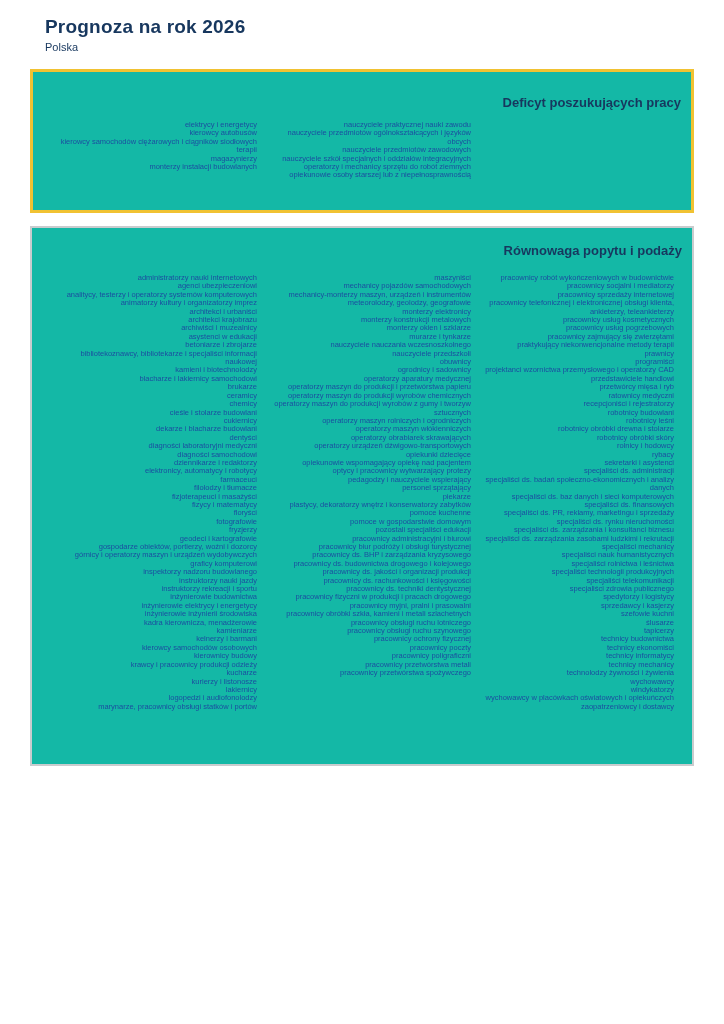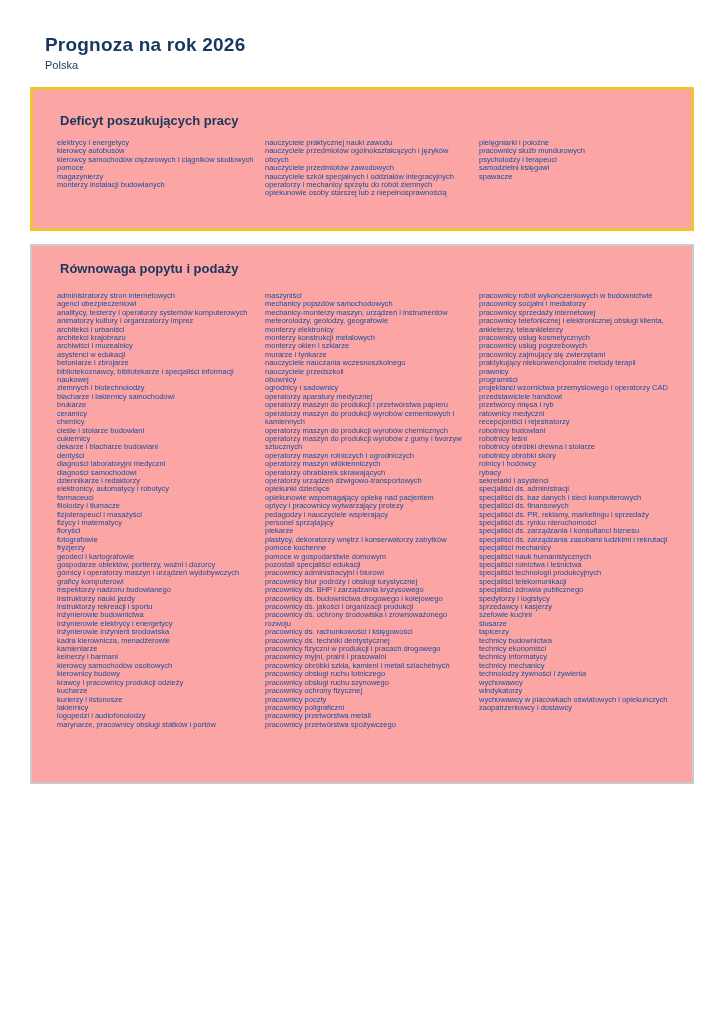--- a/index.html
+++ b/index.html
@@ -11,35 +11,36 @@
   *{box-sizing:border-box;}
   html,body{margin:0;padding:0;}
   body{
     width:724px;height:1024px;
     background:#ffffff;
     font-family:"Liberation Sans",sans-serif;
     overflow:hidden;
   }
   .page{width:724px;height:1024px;position:relative;}
   h1.page-title{
-    margin:34px 0 0 45px;
+    margin:16px 0 0 45px;
     font-size:19px;line-height:21px;
     letter-spacing:.2px;
     color:var(--navy);
     font-weight:bold;
   }
   .page-subtitle{
     margin:4px 0 0 45px;
     font-size:11px;line-height:13px;
     font-weight:normal;
     color:var(--navy);
   }
   .box{
     margin:0 30px;
-    background:#fca5a5;
+    background:#14b8a6;
+    text-align:right;
   }
   .box-deficit{
     margin-top:15px;
     border:3px solid var(--deficit-border);
     height:144px;
     padding:24px 10px 0 24px;
   }
   .box-balance{
     margin-top:13px;
     border:2px solid var(--balance-border);
@@ -74,57 +75,50 @@
   <h1 class="page-title">Prognoza na rok 2026</h1>
   <div class="page-subtitle">Polska</div>
 
   <section class="box box-deficit">
     <h2>Deficyt poszukujących pracy</h2>
     <div class="cols">
       <div class="col">
           <div class="item">elektrycy i energetycy</div>
           <div class="item">kierowcy autobusów</div>
           <div class="item">kierowcy samochodów ciężarowych i ciągników siodłowych</div>
-          <div class="item">pomoce</div>
+          <div class="item">terapii</div>
           <div class="item">magazynierzy</div>
           <div class="item">monterzy instalacji budowlanych</div>
         </div>
       <div class="col">
           <div class="item">nauczyciele praktycznej nauki zawodu</div>
           <div class="item">nauczyciele przedmiotów ogólnokształcących i języków obcych</div>
           <div class="item">nauczyciele przedmiotów zawodowych</div>
           <div class="item">nauczyciele szkół specjalnych i oddziałów integracyjnych</div>
           <div class="item">operatorzy i mechanicy sprzętu do robót ziemnych</div>
           <div class="item">opiekunowie osoby starszej lub z niepełnosprawnością</div>
         </div>
-      <div class="col">
-          <div class="item">pielęgniarki i położne</div>
-          <div class="item">pracownicy służb mundurowych</div>
-          <div class="item">psycholodzy i terapeuci</div>
-          <div class="item">samodzielni księgowi</div>
-          <div class="item">spawacze</div>
-        </div>
     </div>
   </section>
 
   <section class="box box-balance">
     <h2>Równowaga popytu i podaży</h2>
     <div class="cols">
       <div class="col">
-          <div class="item">administratorzy stron internetowych</div>
+          <div class="item">administratorzy nauki internetowych</div>
           <div class="item">agenci ubezpieczeniowi</div>
           <div class="item">analitycy, testerzy i operatorzy systemów komputerowych</div>
           <div class="item">animatorzy kultury i organizatorzy imprez</div>
           <div class="item">architekci i urbaniści</div>
           <div class="item">architekci krajobrazu</div>
           <div class="item">archiwiści i muzealnicy</div>
           <div class="item">asystenci w edukacji</div>
           <div class="item">betoniarze i zbrojarze</div>
           <div class="item">bibliotekoznawcy, bibliotekarze i specjaliści informacji naukowej</div>
-          <div class="item">ziemnych i biotechnolodzy</div>
+          <div class="item">kamieni i biotechnolodzy</div>
           <div class="item">blacharze i lakiernicy samochodowi</div>
           <div class="item">brukarze</div>
           <div class="item">ceramicy</div>
           <div class="item">chemicy</div>
           <div class="item">cieśle i stolarze budowlani</div>
           <div class="item">cukiernicy</div>
           <div class="item">dekarze i blacharze budowlani</div>
           <div class="item">dentyści</div>
           <div class="item">diagności laboratoryjni medyczni</div>
           <div class="item">diagności samochodowi</div>
@@ -167,21 +161,20 @@
           <div class="item">monterzy elektronicy</div>
           <div class="item">monterzy konstrukcji metalowych</div>
           <div class="item">monterzy okien i szklarze</div>
           <div class="item">murarze i tynkarze</div>
           <div class="item">nauczyciele nauczania wczesnoszkolnego</div>
           <div class="item">nauczyciele przedszkoli</div>
           <div class="item">obuwnicy</div>
           <div class="item">ogrodnicy i sadownicy</div>
           <div class="item">operatorzy aparatury medycznej</div>
           <div class="item">operatorzy maszyn do produkcji i przetwórstwa papieru</div>
-          <div class="item">operatorzy maszyn do produkcji wyrobów cementowych i kamiennych</div>
           <div class="item">operatorzy maszyn do produkcji wyrobów chemicznych</div>
           <div class="item">operatorzy maszyn do produkcji wyrobów z gumy i tworzyw sztucznych</div>
           <div class="item">operatorzy maszyn rolniczych i ogrodniczych</div>
           <div class="item">operatorzy maszyn włókienniczych</div>
           <div class="item">operatorzy obrabiarek skrawających</div>
           <div class="item">operatorzy urządzeń dźwigowo-transportowych</div>
           <div class="item">opiekunki dziecięce</div>
           <div class="item">opiekunowie wspomagający opiekę nad pacjentem</div>
           <div class="item">optycy i pracownicy wytwarzający protezy</div>
           <div class="item">pedagodzy i nauczyciele wspierający</div>
@@ -189,21 +182,20 @@
           <div class="item">piekarze</div>
           <div class="item">plastycy, dekoratorzy wnętrz i konserwatorzy zabytków</div>
           <div class="item">pomoce kuchenne</div>
           <div class="item">pomoce w gospodarstwie domowym</div>
           <div class="item">pozostali specjaliści edukacji</div>
           <div class="item">pracownicy administracyjni i biurowi</div>
           <div class="item">pracownicy biur podróży i obsługi turystycznej</div>
           <div class="item">pracownicy ds. BHP i zarządzania kryzysowego</div>
           <div class="item">pracownicy ds. budownictwa drogowego i kolejowego</div>
           <div class="item">pracownicy ds. jakości i organizacji produkcji</div>
-          <div class="item">pracownicy ds. ochrony środowiska i zrównoważonego rozwoju</div>
           <div class="item">pracownicy ds. rachunkowości i księgowości</div>
           <div class="item">pracownicy ds. techniki dentystycznej</div>
           <div class="item">pracownicy fizyczni w produkcji i pracach drogowego</div>
           <div class="item">pracownicy myjni, pralni i prasowalni</div>
           <div class="item">pracownicy obróbki szkła, kamieni i metali szlachetnych</div>
           <div class="item">pracownicy obsługi ruchu lotniczego</div>
           <div class="item">pracownicy obsługi ruchu szynowego</div>
           <div class="item">pracownicy ochrony fizycznej</div>
           <div class="item">pracownicy poczty</div>
           <div class="item">pracownicy poligraficzni</div>
@@ -227,20 +219,21 @@
           <div class="item">ratownicy medyczni</div>
           <div class="item">recepcjoniści i rejestratorzy</div>
           <div class="item">robotnicy budowlani</div>
           <div class="item">robotnicy leśni</div>
           <div class="item">robotnicy obróbki drewna i stolarze</div>
           <div class="item">robotnicy obróbki skóry</div>
           <div class="item">rolnicy i hodowcy</div>
           <div class="item">rybacy</div>
           <div class="item">sekretarki i asystenci</div>
           <div class="item">specjaliści ds. administracji</div>
+          <div class="item">specjaliści ds. badań społeczno-ekonomicznych i analizy danych</div>
           <div class="item">specjaliści ds. baz danych i sieci komputerowych</div>
           <div class="item">specjaliści ds. finansowych</div>
           <div class="item">specjaliści ds. PR, reklamy, marketingu i sprzedaży</div>
           <div class="item">specjaliści ds. rynku nieruchomości</div>
           <div class="item">specjaliści ds. zarządzania i konsultanci biznesu</div>
           <div class="item">specjaliści ds. zarządzania zasobami ludzkimi i rekrutacji</div>
           <div class="item">specjaliści mechanicy</div>
           <div class="item">specjaliści nauk humanistycznych</div>
           <div class="item">specjaliści rolnictwa i leśnictwa</div>
           <div class="item">specjaliści technologii produkcyjnych</div>

